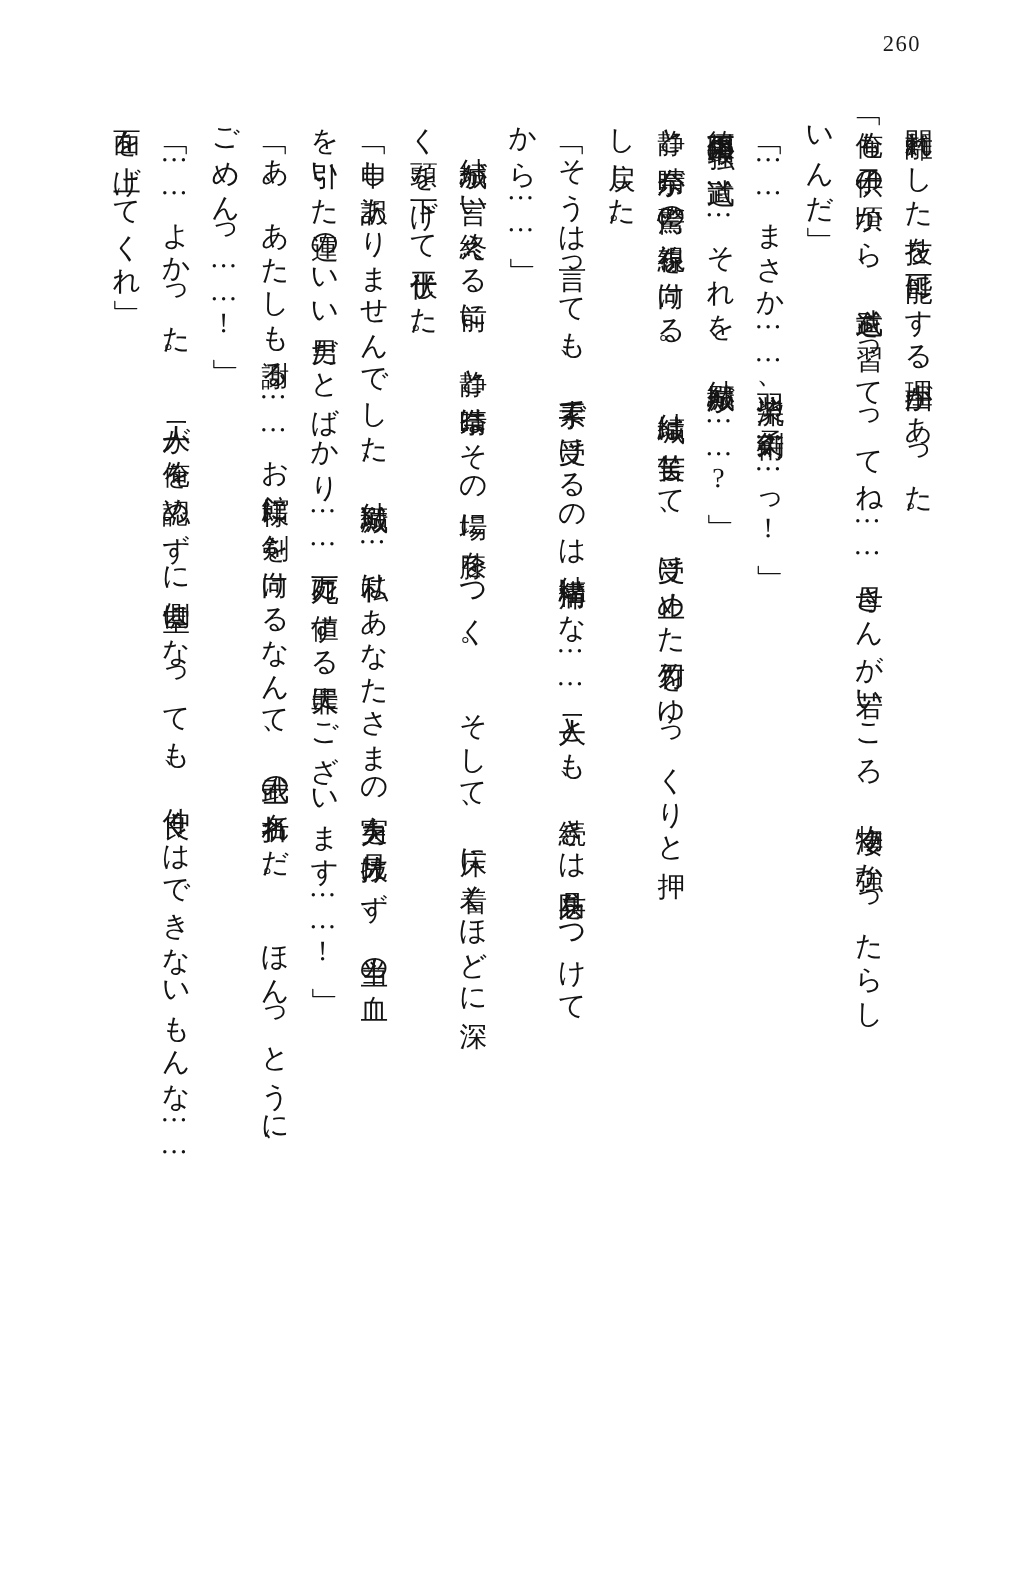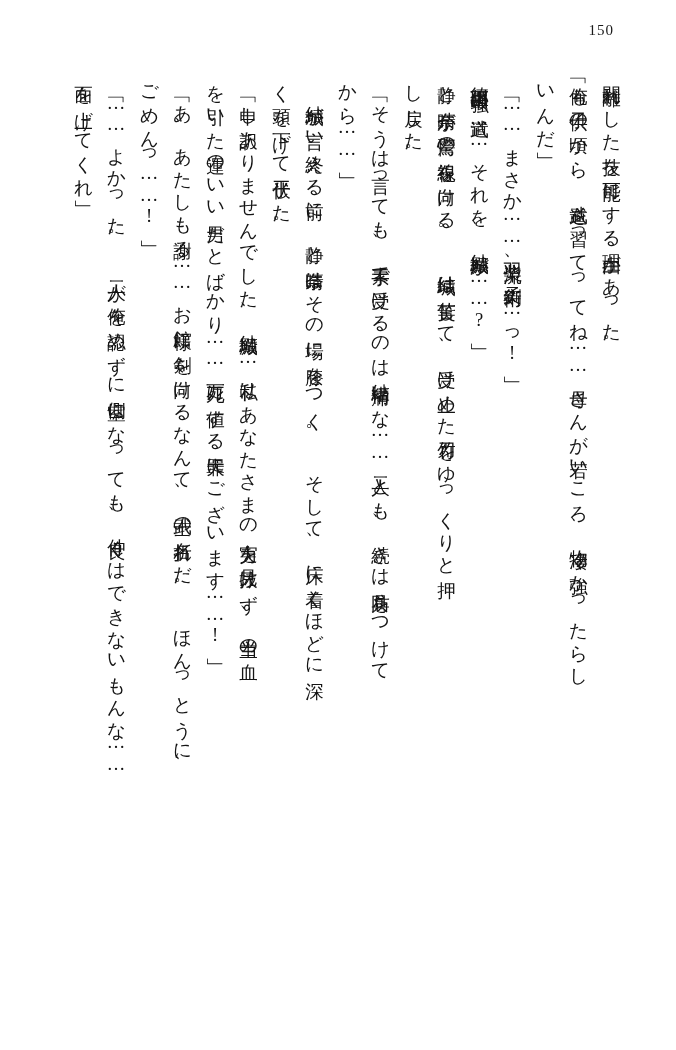--- a/index.html
+++ b/index.html
@@ -57,21 +57,21 @@
     color: #141414;
   }
   .vline.indent {
     padding-top: 19px;
   }
 </style>
 </head>
 <body>
 
 <div class="page">
-  <div class="page-number">150</div>
+  <div class="page-number">260</div>
   <div class="text-block">
       <div class="vline">間離れした技を可能にする理由があった。</div>
       <div class="vline">「俺も子供の頃から、武道を習ってってね……母さんが若いころ、物凄く強かったらし</div>
       <div class="vline">いんだ」</div>
       <div class="vline indent">「……まさか……羽柴流、柔剣術……っ!」</div>
       <div class="vline">徳川臣下最強の武道……それを、結城殿が……?」</div>
       <div class="vline">静と晴奈が驚愕の視線を向ける。　結城は苦笑して、受け止めた竹刀をゆっくりと押</div>
       <div class="vline">し戻した。</div>
       <div class="vline indent">「そうは言っても、素手で受けるのは結構痛いな……二人とも、続きは防具をつけて</div>
       <div class="vline">から……」</div>

